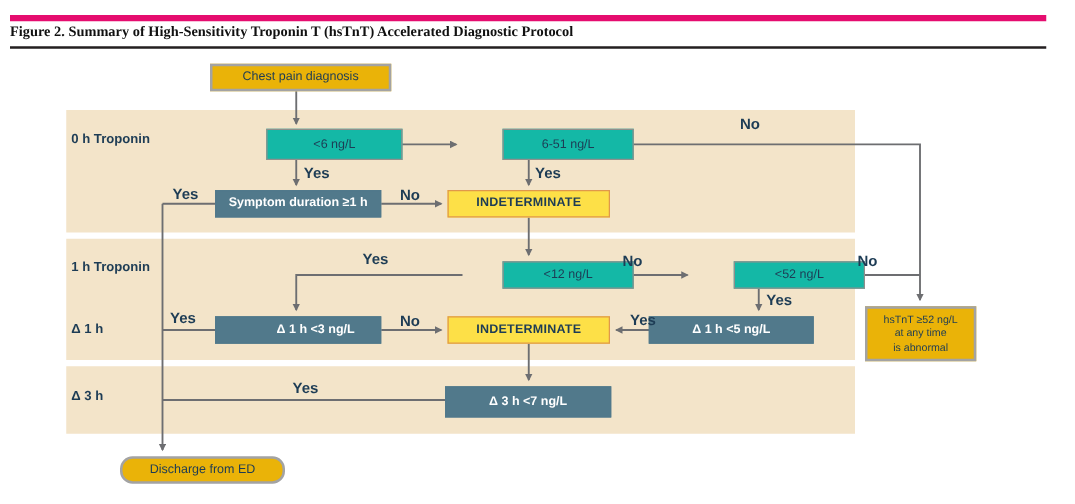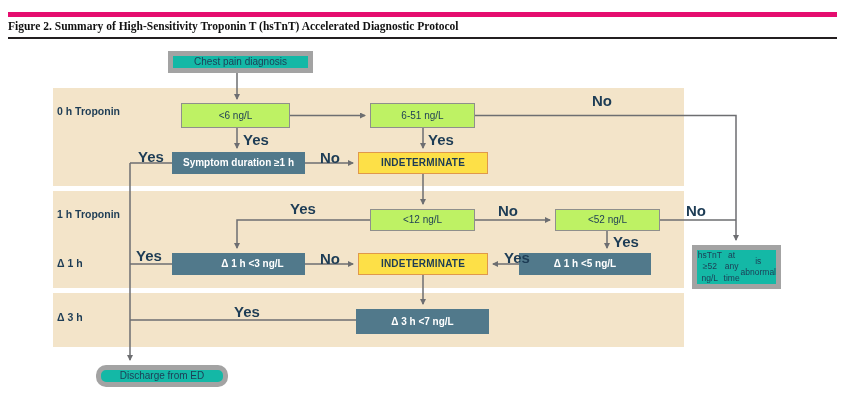--- a/index.html
+++ b/index.html
@@ -18,27 +18,27 @@
   .p1{top:88px;height:98px;}
   .p2{top:191px;height:97px;}
   .p3{top:293px;height:54px;}
   
   .rowlab{font-size:10.5px;font-weight:bold;color:#1d3c55;left:57px;}
   
   .node{
     box-sizing:border-box;display:flex;align-items:center;justify-content:center;
     text-align:center;font-size:10px;line-height:1.2;
   }
-  .n-light{background:#14b8a6;border:5px solid #a3a3a3;color:#1d3c55;}
-  .n-gray{background:#bef264;border:1px solid #8f8f8c;color:#1d3c55;}
+  .n-light{background:#eab308;border:2px solid #a3a3a3;color:#1d3c55;}
+  .n-gray{background:#14b8a6;border:1px solid #8f8f8c;color:#1d3c55;margin-left:32px;}
   .n-dark{background:#51798b;border:1px solid #51798b;color:#ffffff;font-weight:bold;}
   .n-orange{background:#fde047;border:1px solid #e0984b;color:#1d3c55;font-weight:bold;letter-spacing:.2px;}
-  .n-abn{font-size:8.5px;line-height:1.3;}
+  .n-abn{font-size:8.5px;line-height:1.3;flex-direction:column;}
   
-  .elab{font-size:15px;font-weight:bold;color:#1d3c55;}
+  .elab{font-size:12px;font-weight:bold;color:#1d3c55;}
   svg{position:absolute;left:0;top:0;}
 </style>
 </head>
 <body>
 
 <div class="abs topbar"></div>
 <div class="abs fig-title">Figure 2. Summary of High-Sensitivity Troponin T (hsTnT) Accelerated Diagnostic Protocol</div>
 <div class="abs rule"></div>
 
 <div class="abs panel p1"></div>

